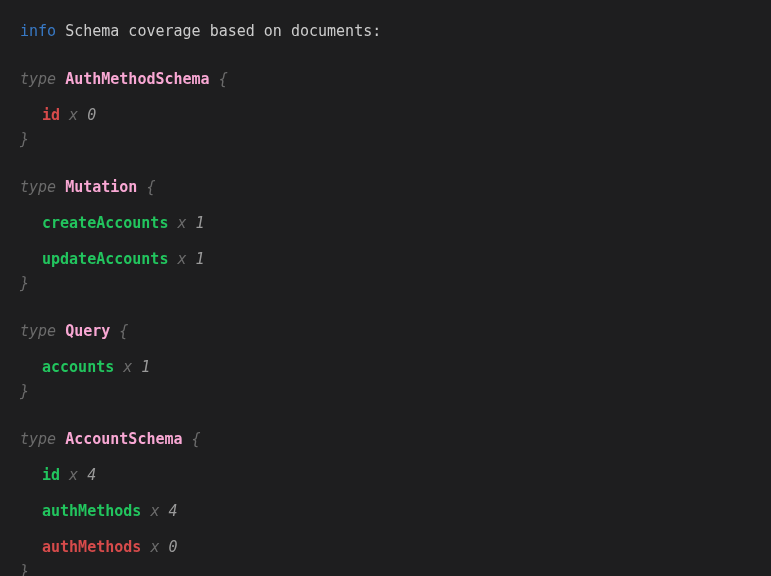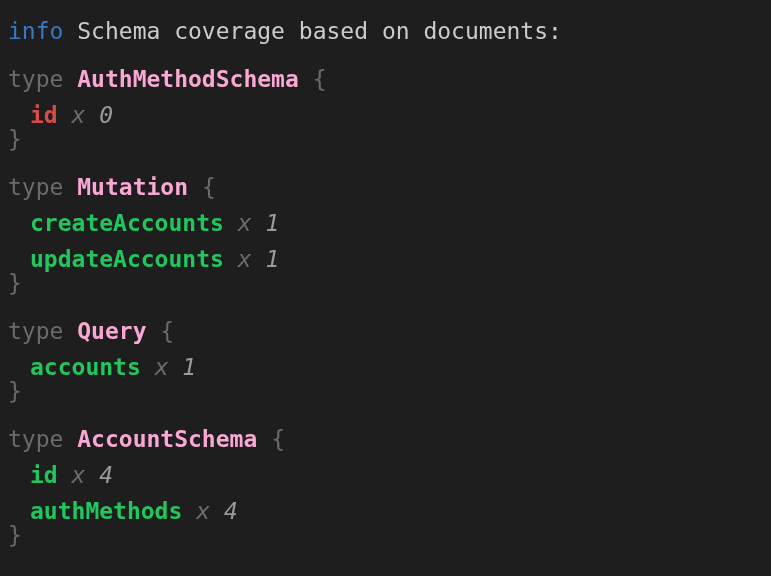--- a/index.html
+++ b/index.html
@@ -9,40 +9,40 @@
   }
   body {
     width: 771px;
     height: 576px;
     overflow: hidden;
   }
   .terminal {
     box-sizing: border-box;
     width: 759px;
     height: 576px;
-    padding: 19px 10px 0 8px;
+    padding: 19px 10px 0 20px;
     background: #1e1e1f;
     font-family: "DejaVu Sans Mono", "Liberation Mono", monospace;
-    font-size: 23px;
+    font-size: 15px;
     line-height: 24px;
   }
   .line {
     height: 24px;
     white-space: pre;
   }
   .schema-block {
     margin-top: 24px; 
   }
   .field-line {
     padding-left: 22px; 
     margin-top: 12px;
   }
   .t-blue  { color: #3879c5; }
   .t-fg    { color: #cccccc; }
-  .t-dim   { color: #6b6b6b; }
+  .t-dim   { color: #6b6b6b; font-style: italic; }
   .t-name  { color: #f9a8d4; font-weight: bold; }
   .t-field { color: #22c55e; font-weight: bold; }
   .t-field.uncovered { color: #d74b4b; }
   .t-x     { color: #6b6b6b; font-style: italic; }
   .t-count { color: #9a9a9a; font-style: italic; }
 </style>
 </head>
 <body>
 
 <div class="terminal">
@@ -61,16 +61,17 @@
       </div>
       <div class="schema-block">
         <div class="line"><span class="t-dim">type</span><span> </span><span class="t-name">Query</span><span> </span><span class="t-dim">{</span></div>
         <div class="line field-line"><span class="t-field">accounts</span><span> </span><span class="t-x">x</span><span> </span><span class="t-count">1</span></div>
         <div class="line"><span class="t-dim">}</span></div>
       </div>
       <div class="schema-block">
         <div class="line"><span class="t-dim">type</span><span> </span><span class="t-name">AccountSchema</span><span> </span><span class="t-dim">{</span></div>
         <div class="line field-line"><span class="t-field">id</span><span> </span><span class="t-x">x</span><span> </span><span class="t-count">4</span></div>
         <div class="line field-line"><span class="t-field">authMethods</span><span> </span><span class="t-x">x</span><span> </span><span class="t-count">4</span></div>
+        <div class="line field-line"><span class="t-field uncovered">authMethods</span><span> </span><span class="t-x">x</span><span> </span><span class="t-count">0</span></div>
         <div class="line"><span class="t-dim">}</span></div>
       </div>
     </div>
 </div>
 
 </body></html>

